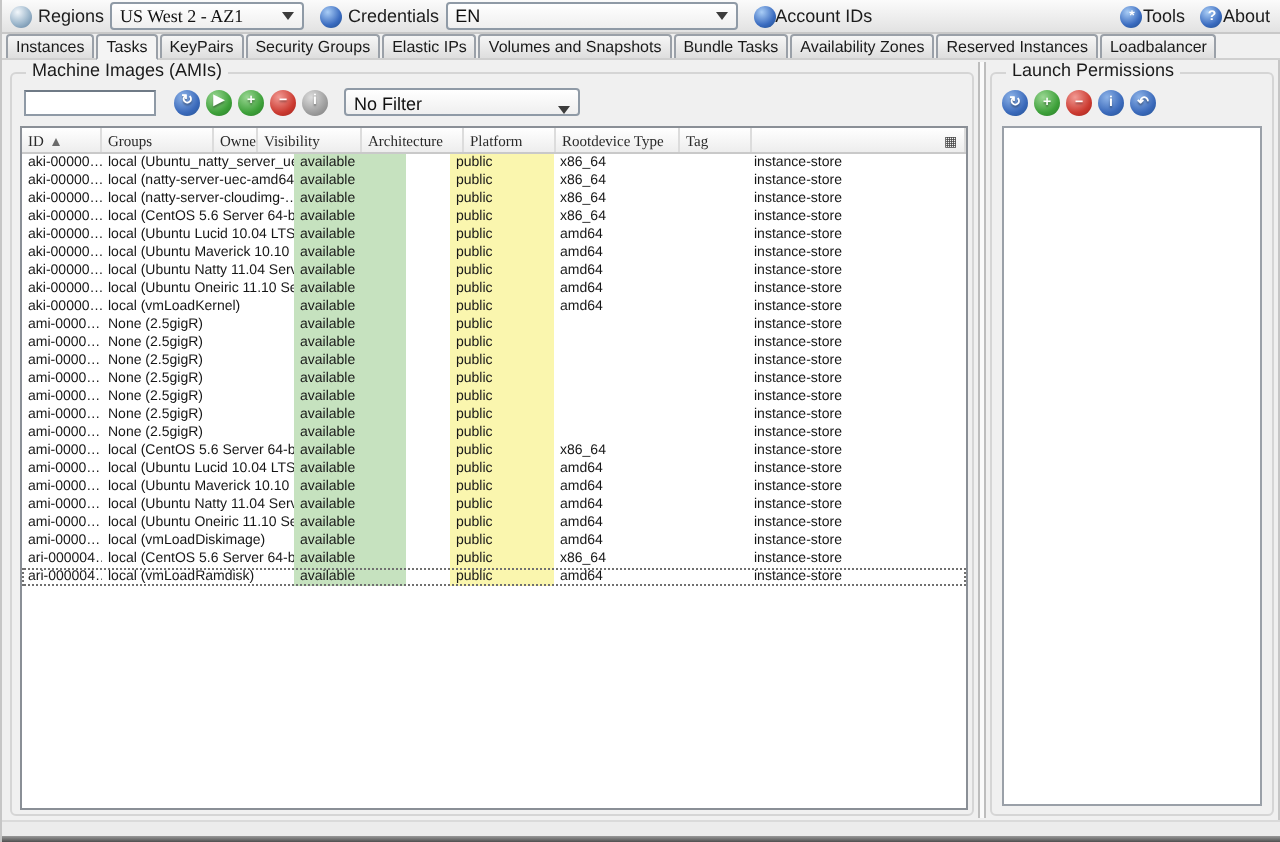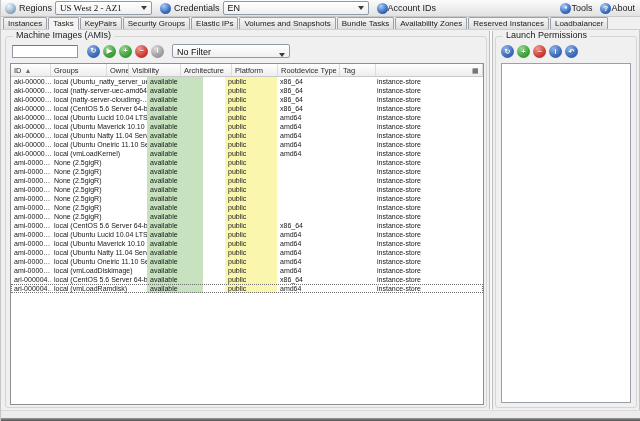--- a/index.html
+++ b/index.html
@@ -58,21 +58,21 @@
   .icon-btn.red   { background:radial-gradient(circle at 35% 28%, #f29a94, #cb3a30 62%, #9e241c); }
   .icon-btn.gray  { background:radial-gradient(circle at 35% 28%, #dddddd, #9d9d9d 62%, #7c7c7c); }
   #filter-combo { width:118px; margin-left:5px;align-items:flex-end; }
 
   
   #ami-table { position:absolute; left:4px; top:26px; width:474px; height:342px;
     border:1px solid #8a8f96; background:#fff; overflow:hidden; display:flex; flex-direction:column; }
   .thead { display:flex; height:13px; flex:0 0 auto; background:linear-gradient(#ffffff,#ededed);
     border-bottom:1px solid #c9c9c9; font-size:7.5px; color:#2a2a2a; }
   .th { border-right:1px solid #dcdcdc; padding:1px 0 0 3px; white-space:nowrap; overflow:hidden;
-    display:flex; align-items:center; }
+    display:flex; align-items:center;font-family:Liberation Serif, serif; }
   .th .sort-asc { width:0; height:0; border-left:2.5px solid transparent;
     border-right:2.5px solid transparent; border-bottom:4px solid #6a6a6a; margin-left:4px; }
   .th-fill { flex:1 1 auto; display:flex; align-items:center; justify-content:flex-end;
     padding-right:2px; }
   .grid-icon { width:8px; height:8px; font-size:7px; line-height:8px; color:#444; }
   .tbody { flex:1 1 auto; background:#fff; }
   .tr { display:flex; height:9px; font-size:7px; color:#161616; }
   .tr.focused { outline:1px dotted #707070; outline-offset:-1px; }
   .td { padding:0 0 0 3px; white-space:nowrap; overflow:hidden; line-height:9px; }
   .td.st  { background:var(--state-green); }

